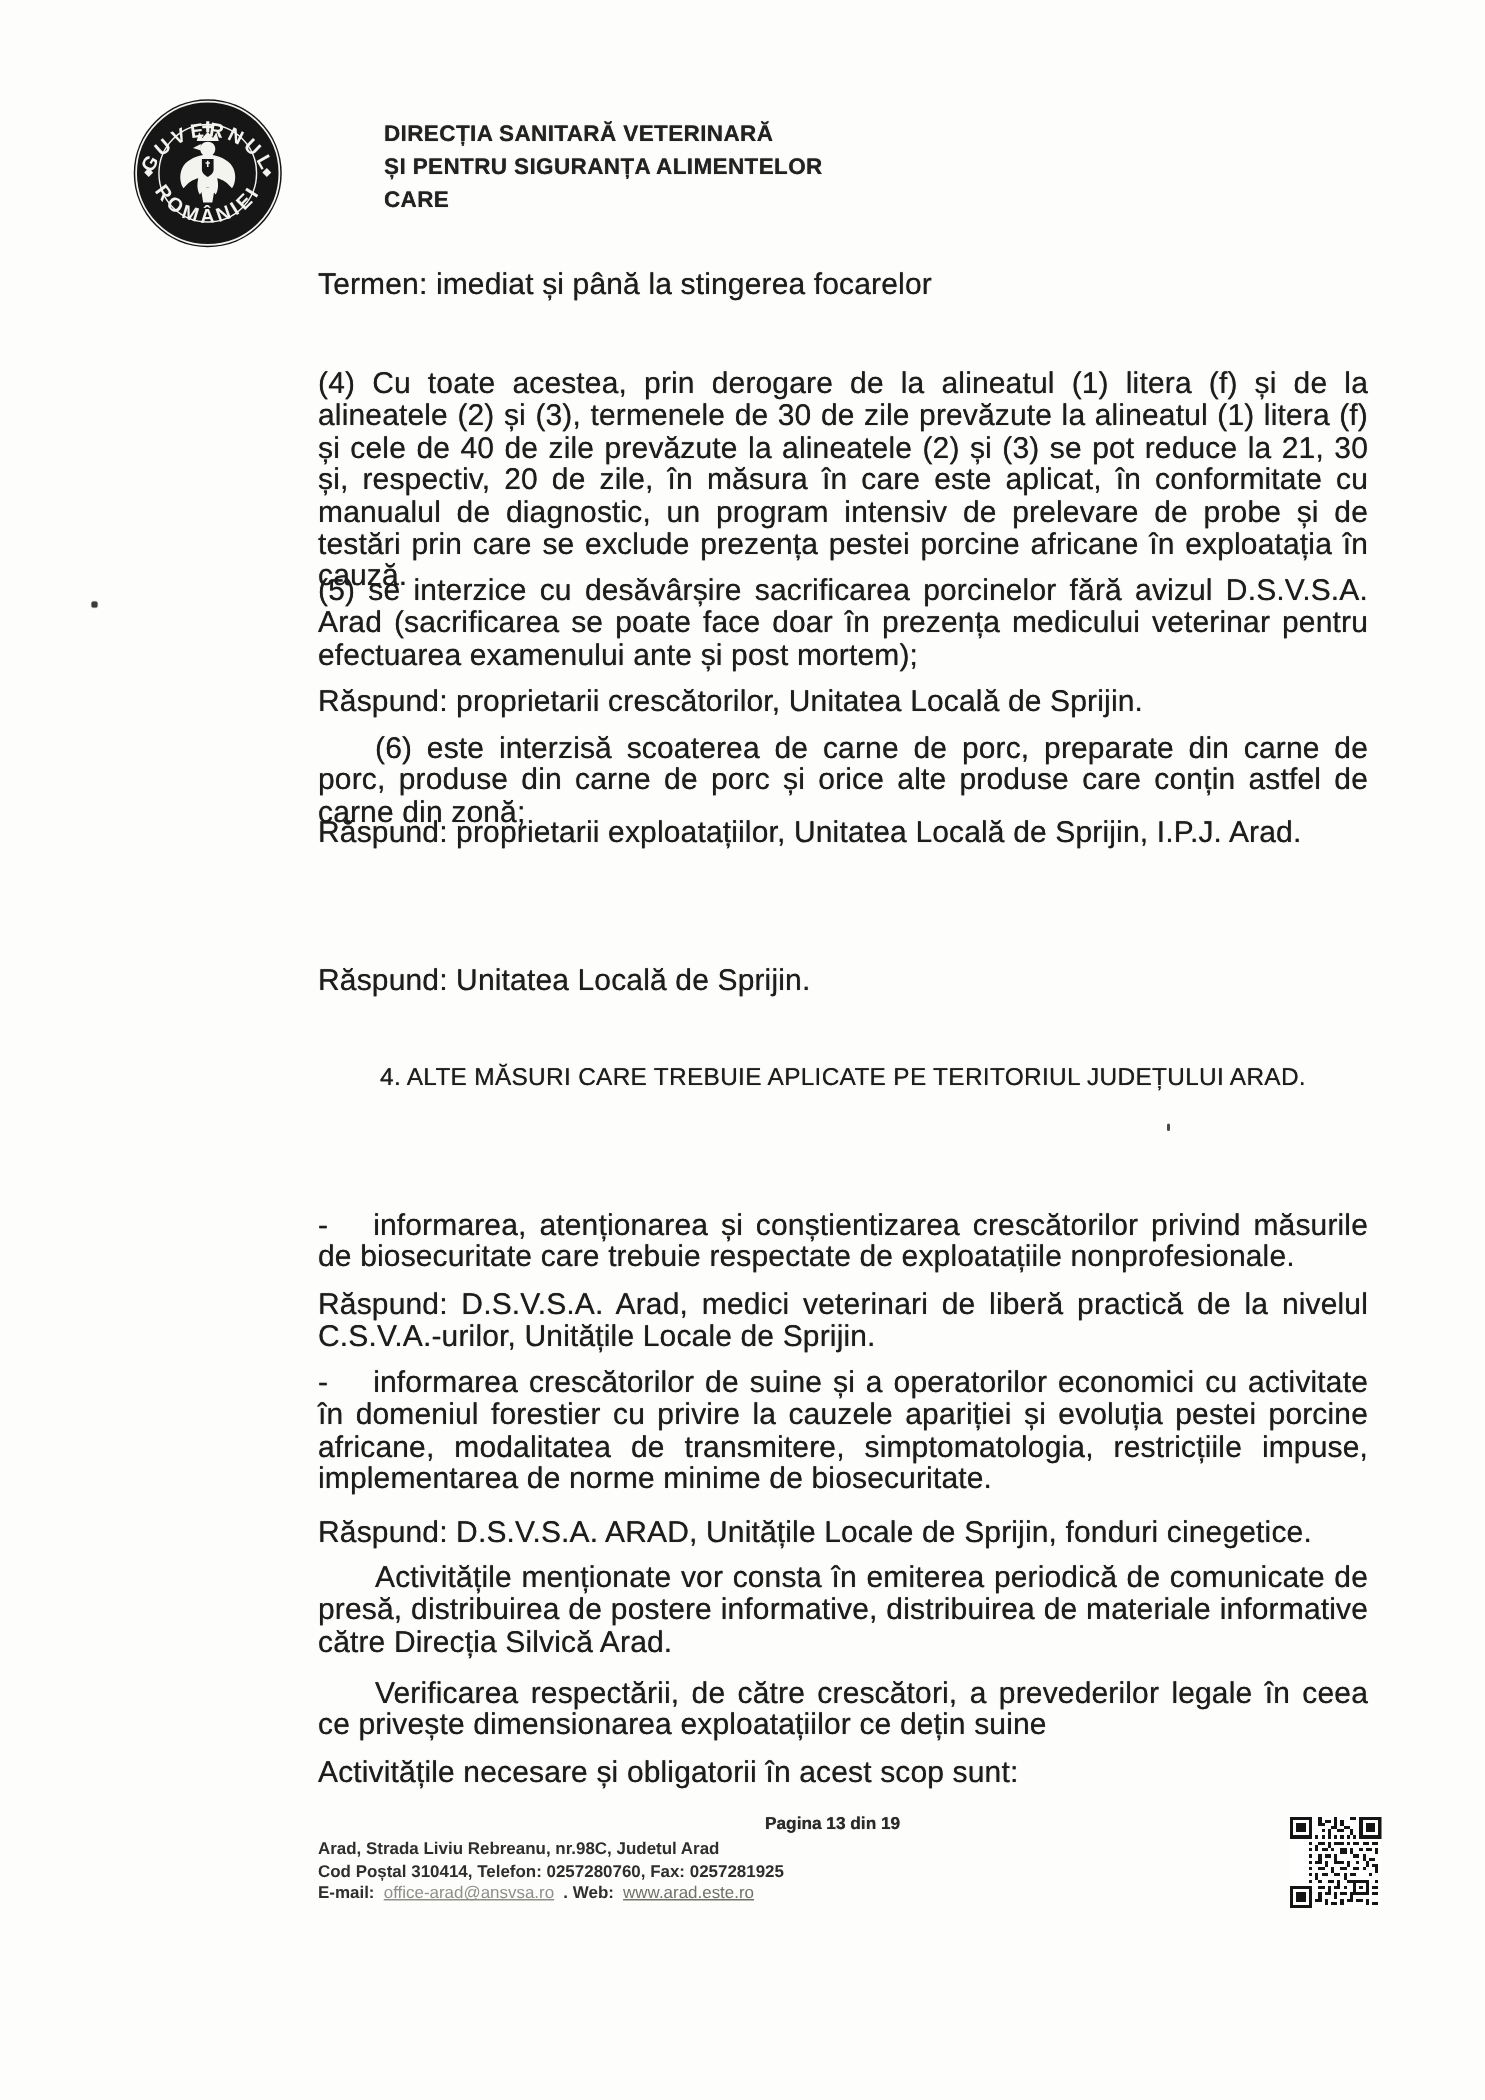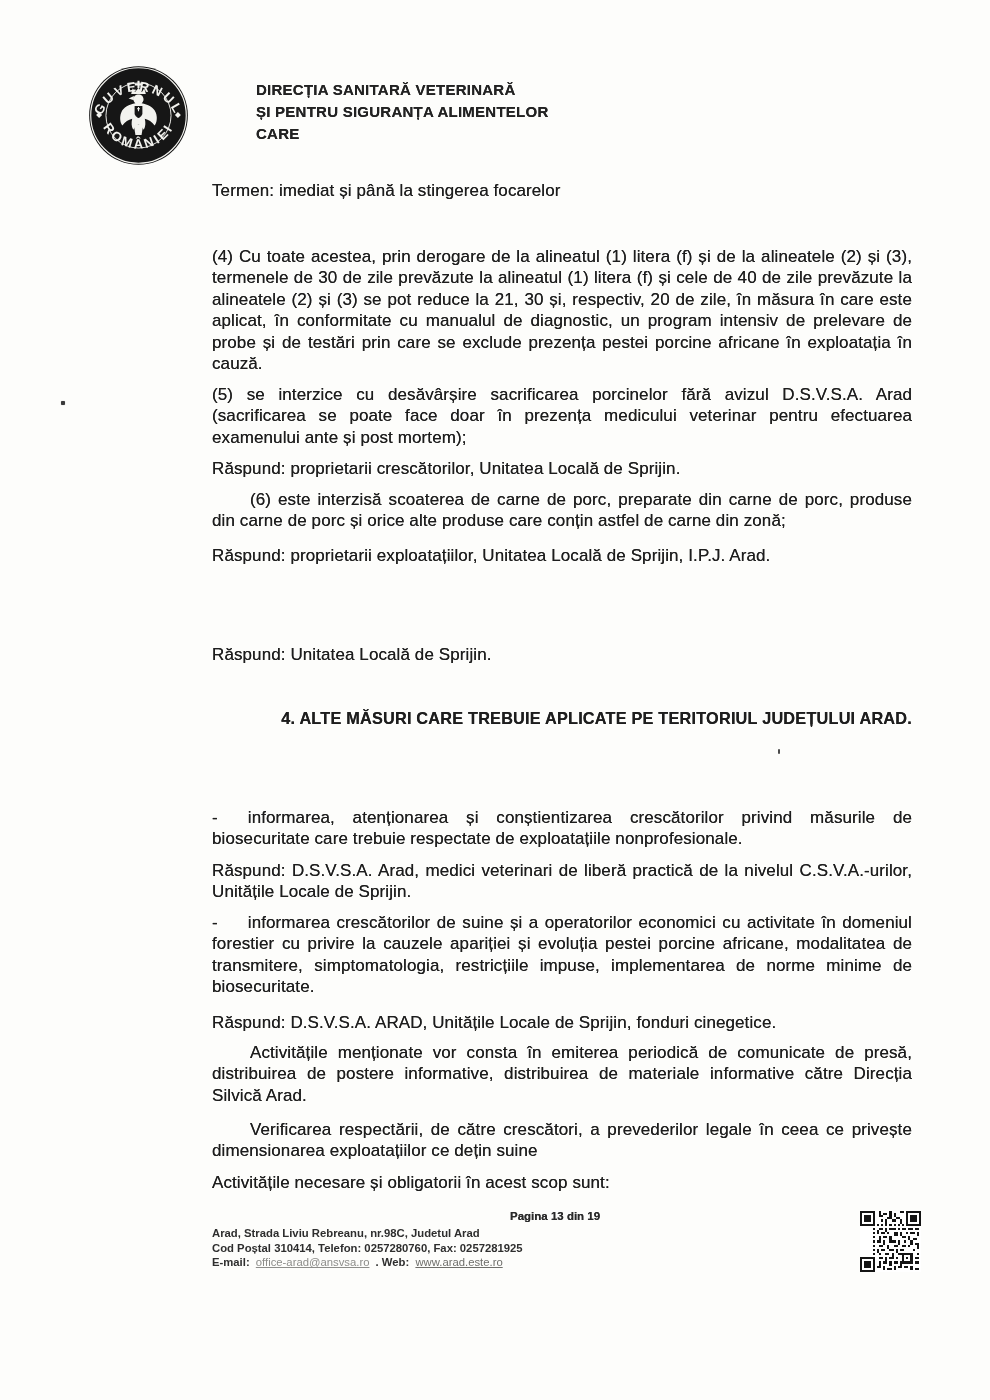--- a/index.html
+++ b/index.html
@@ -13,26 +13,26 @@
   
   .ink { text-shadow:0 0 0.45px rgba(25,25,25,0.85); }
 
   .seal { position:absolute; left:86px; top:63px; width:105px; height:105px; }
 
   .org { position:absolute; left:212px; top:79px; font-size:15px; font-weight:700;
          letter-spacing:0.25px; line-height:22px; color:#222;margin-left:44px; }
 
   .para {
     position:absolute; left:212px; width:700px;
-    font-size:17px; line-height:21.4px; letter-spacing:0.1px;
+    font-size:20px; line-height:21.4px; letter-spacing:0.1px;
     text-align:justify; color:#1d1d1d;
   }
   .single { text-align:left; }
   .indent { text-indent:38px; }
-  .h1 { font-weight:700; font-size:16.3px; letter-spacing:0.2px; text-align:right; }
+  .h1 { font-weight:400; font-size:16.3px; letter-spacing:0.2px; text-align:center; }
   .h2 { font-weight:700; font-size:15.6px; text-align:left; }
   .gap { display:inline-block; width:30px; }
 
   .artifact-dot { position:absolute; left:61px; top:401px; width:4px; height:4px;
                   background:#3a3a3a; border-radius:1px; box-shadow:0 0 1px #999; }
   .artifact-mark { position:absolute; left:778px; top:749px; width:2px; height:5px;
                    background:#4a4a4a; border-radius:1px; }
 
   .footer-page { position:absolute; left:510px; top:1210px; font-size:11.5px;
                  font-weight:700; color:#2a2a2a; }

